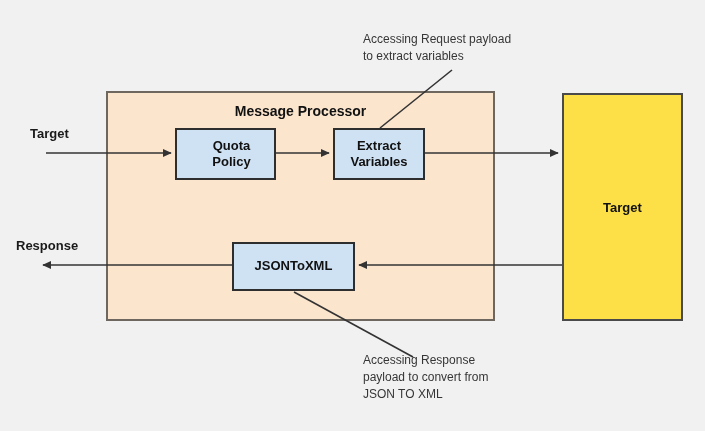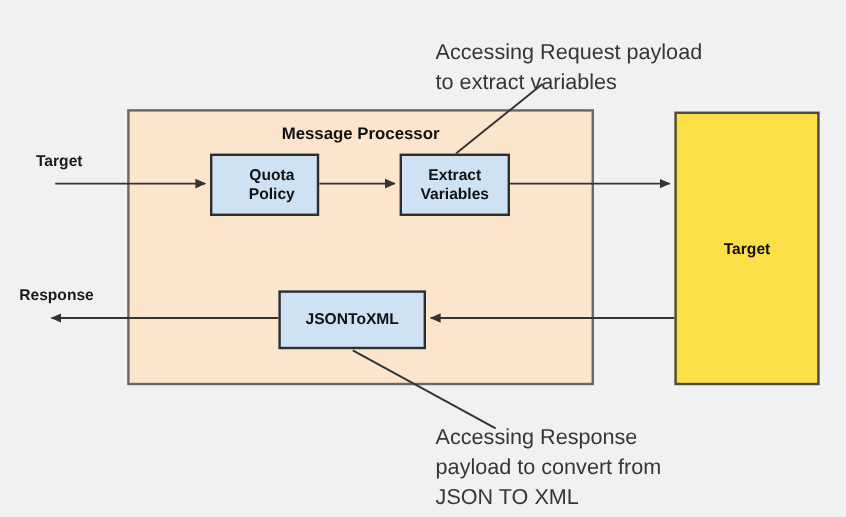--- a/index.html
+++ b/index.html
@@ -55,35 +55,35 @@
     align-items: center;
     justify-content: center;
     text-align: center;
     font-size: 13px;
     font-weight: bold;
     color: #111;
     line-height: 1.25;
     white-space: pre-line;
     z-index: 3;
   }
-  .node-quota    { left: 175px; top: 128px; width: 91px;  height: 52px; padding-left: 12px; }
+  .node-quota    { left: 175px; top: 128px; width: 101px;  height: 52px; padding-left: 12px; }
   .node-extract  { left: 333px; top: 128px; width: 92px;  height: 52px; }
   .node-jsontoxml{ left: 232px; top: 242px; width: 123px; height: 49px; }
   .flow-label {
     position: absolute;
     font-size: 13px;
     font-weight: bold;
     color: #1a1a1a;
     z-index: 3;
   }
   .label-request  { left: 30px; top: 126px; }
   .label-response { left: 16px; top: 238px; }
   .annotation {
     position: absolute;
-    font-size: 18px;
+    font-size: 12px;
     color: #363636;
     line-height: 1.4;
     white-space: pre-line;
     z-index: 3;
   }
   .annotation-top    { left: 363px; top: 31px; }
   .annotation-bottom { left: 363px; top: 352px; }
   .lines-svg {
     position: absolute;
     left: 0; top: 0;

